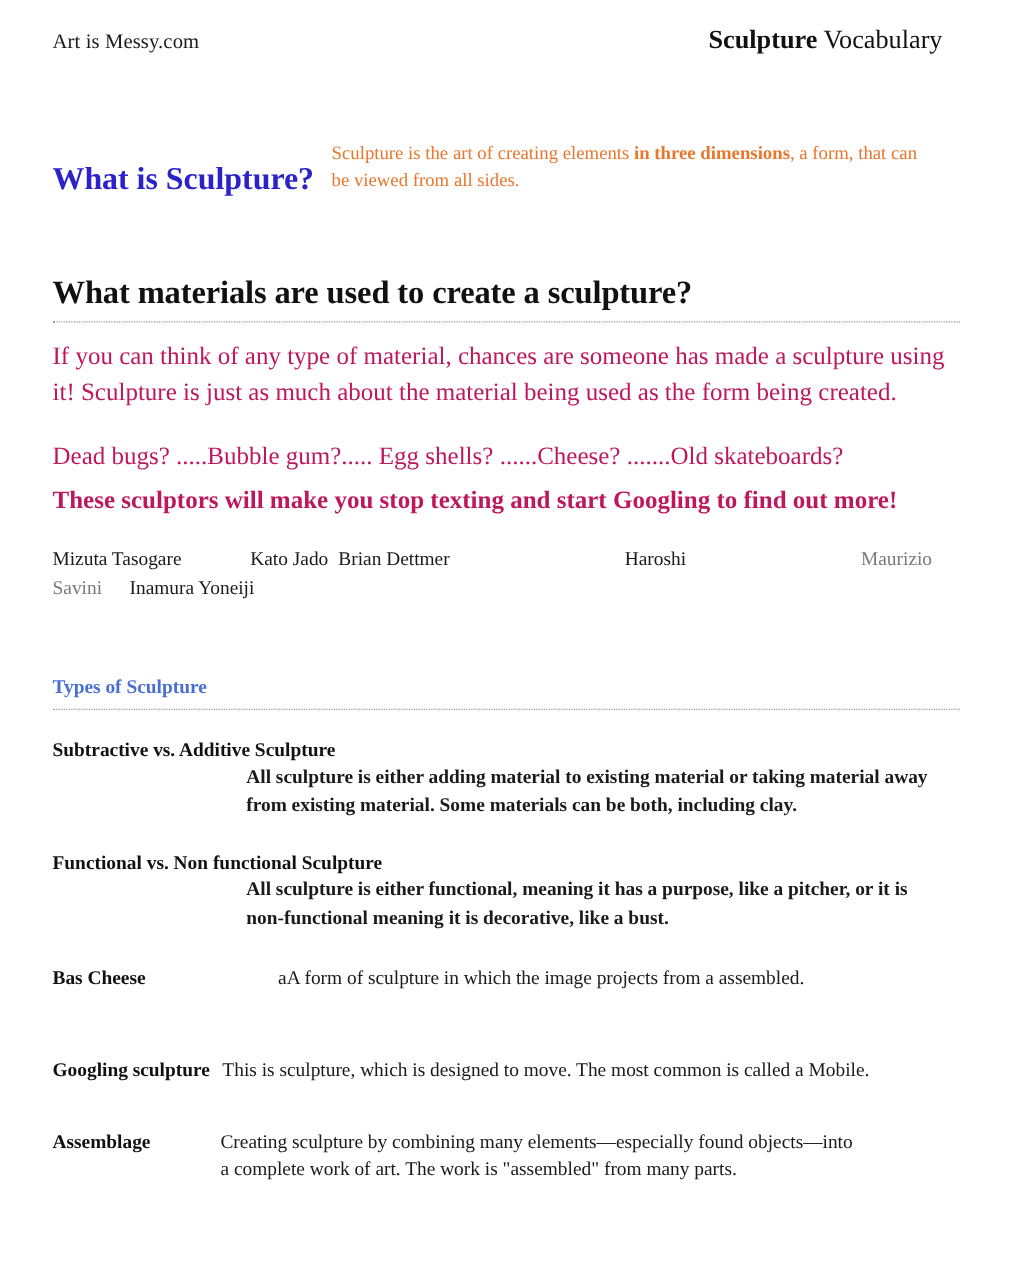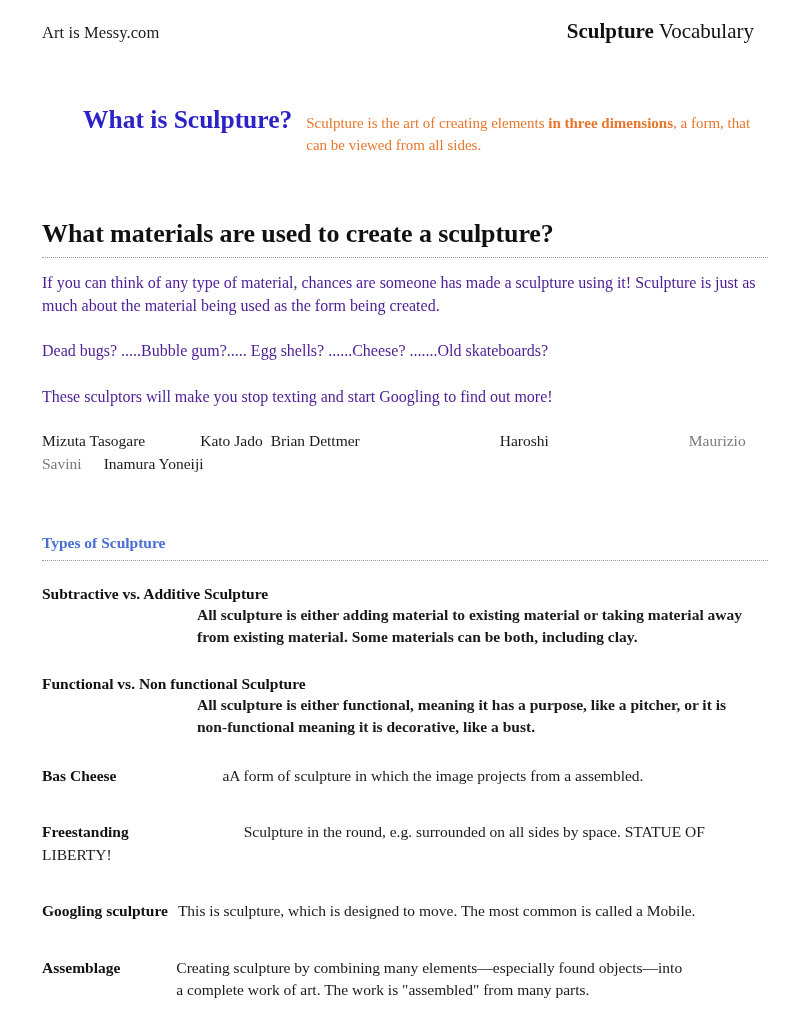--- a/index.html
+++ b/index.html
@@ -41,22 +41,21 @@
     white-space: nowrap;
   }
   .doc-title .t-bold { font-weight: bold; }
   .doc-title .t-reg  { font-weight: normal; }
 
   
   .intro-block {
     margin-top: 62px;
     padding: 0 42px 0 42px;
     display: flex;
-    align-items: flex-start;
-    margin-left: 41px;
+    align-items: flex-end;
   }
   .intro-heading {
     color: #2B23C8;
     font-weight: bold;
     font-size: 25.5px;
     line-height: 1.05;
     white-space: nowrap;
     flex: 0 0 auto;
     padding-top: 1px;
   }
@@ -81,27 +80,27 @@
   }
   .dotted-rule {
     margin: 8px 42px 0 42px;
     border: 0;
     border-top: 1.5px dotted #999999;
     height: 0;
   }
 
   .body-para {
     margin: 13px 42px 0 42px;
-    font-size: 16px;
+    font-size: 20px;
     line-height: 1.46;
-    color: #4c1d95;
+    color: #be185d;
     max-width: 730px;
   }
   .body-para.spaced { margin-top: 22px; }
-  .body-para.bold { font-weight: normal; margin-top: 22px; }
+  .body-para.bold { font-weight: bold; margin-top: 6px; }
 
   
   .artists {
     margin: 22px 42px 0 42px;
     font-size: 15.5px;
     line-height: 1.48;
     color: #1a1a1a;
     max-width: 730px;
     white-space: pre-wrap;
   }
@@ -189,21 +188,20 @@
       <div class="term">Functional vs. Non functional Sculpture</div>
       <div class="desc">All sculpture is either functional, meaning it has a purpose, like a pitcher, or it is non-functional meaning it is decorative, like a bust.</div>
     </div>
 
     <div class="gap-10"></div>
 
     <div class="defrow inline"><span class="term">Bas Cheese</span><span class="gap-md"></span><span class="desc">aA form of sculpture in which the image projects from a assembled.</span></div>
 
     <div class="gap-18"></div>
 
-    <div class="defrow inline"><span class="term">Freestanding</span><span style="display:inline-block;width:115px"></span><span class="desc">Sculpture in the round, e.g. surrounded on all sides by space.  STATUE OF LIBERTY!</span></div>
 
     <div class="gap-18"></div>
 
     <div class="defrow inline"><span class="term">Googling sculpture</span><span class="gap-xs"></span><span class="desc">This is sculpture, which is designed to move. The most common is called a Mobile.</span></div>
 
     <div class="gap-18"></div>
 
     <div class="defrow inline"><span class="term">Assemblage</span><span style="display:inline-block;width:56px"></span><span class="desc" style="display:inline-block;vertical-align:top;max-width:512px">Creating sculpture by combining many elements—especially found objects—into a complete work of art. The work is "assembled" from many parts.</span></div>
 
     <div class="gap-18"></div>

